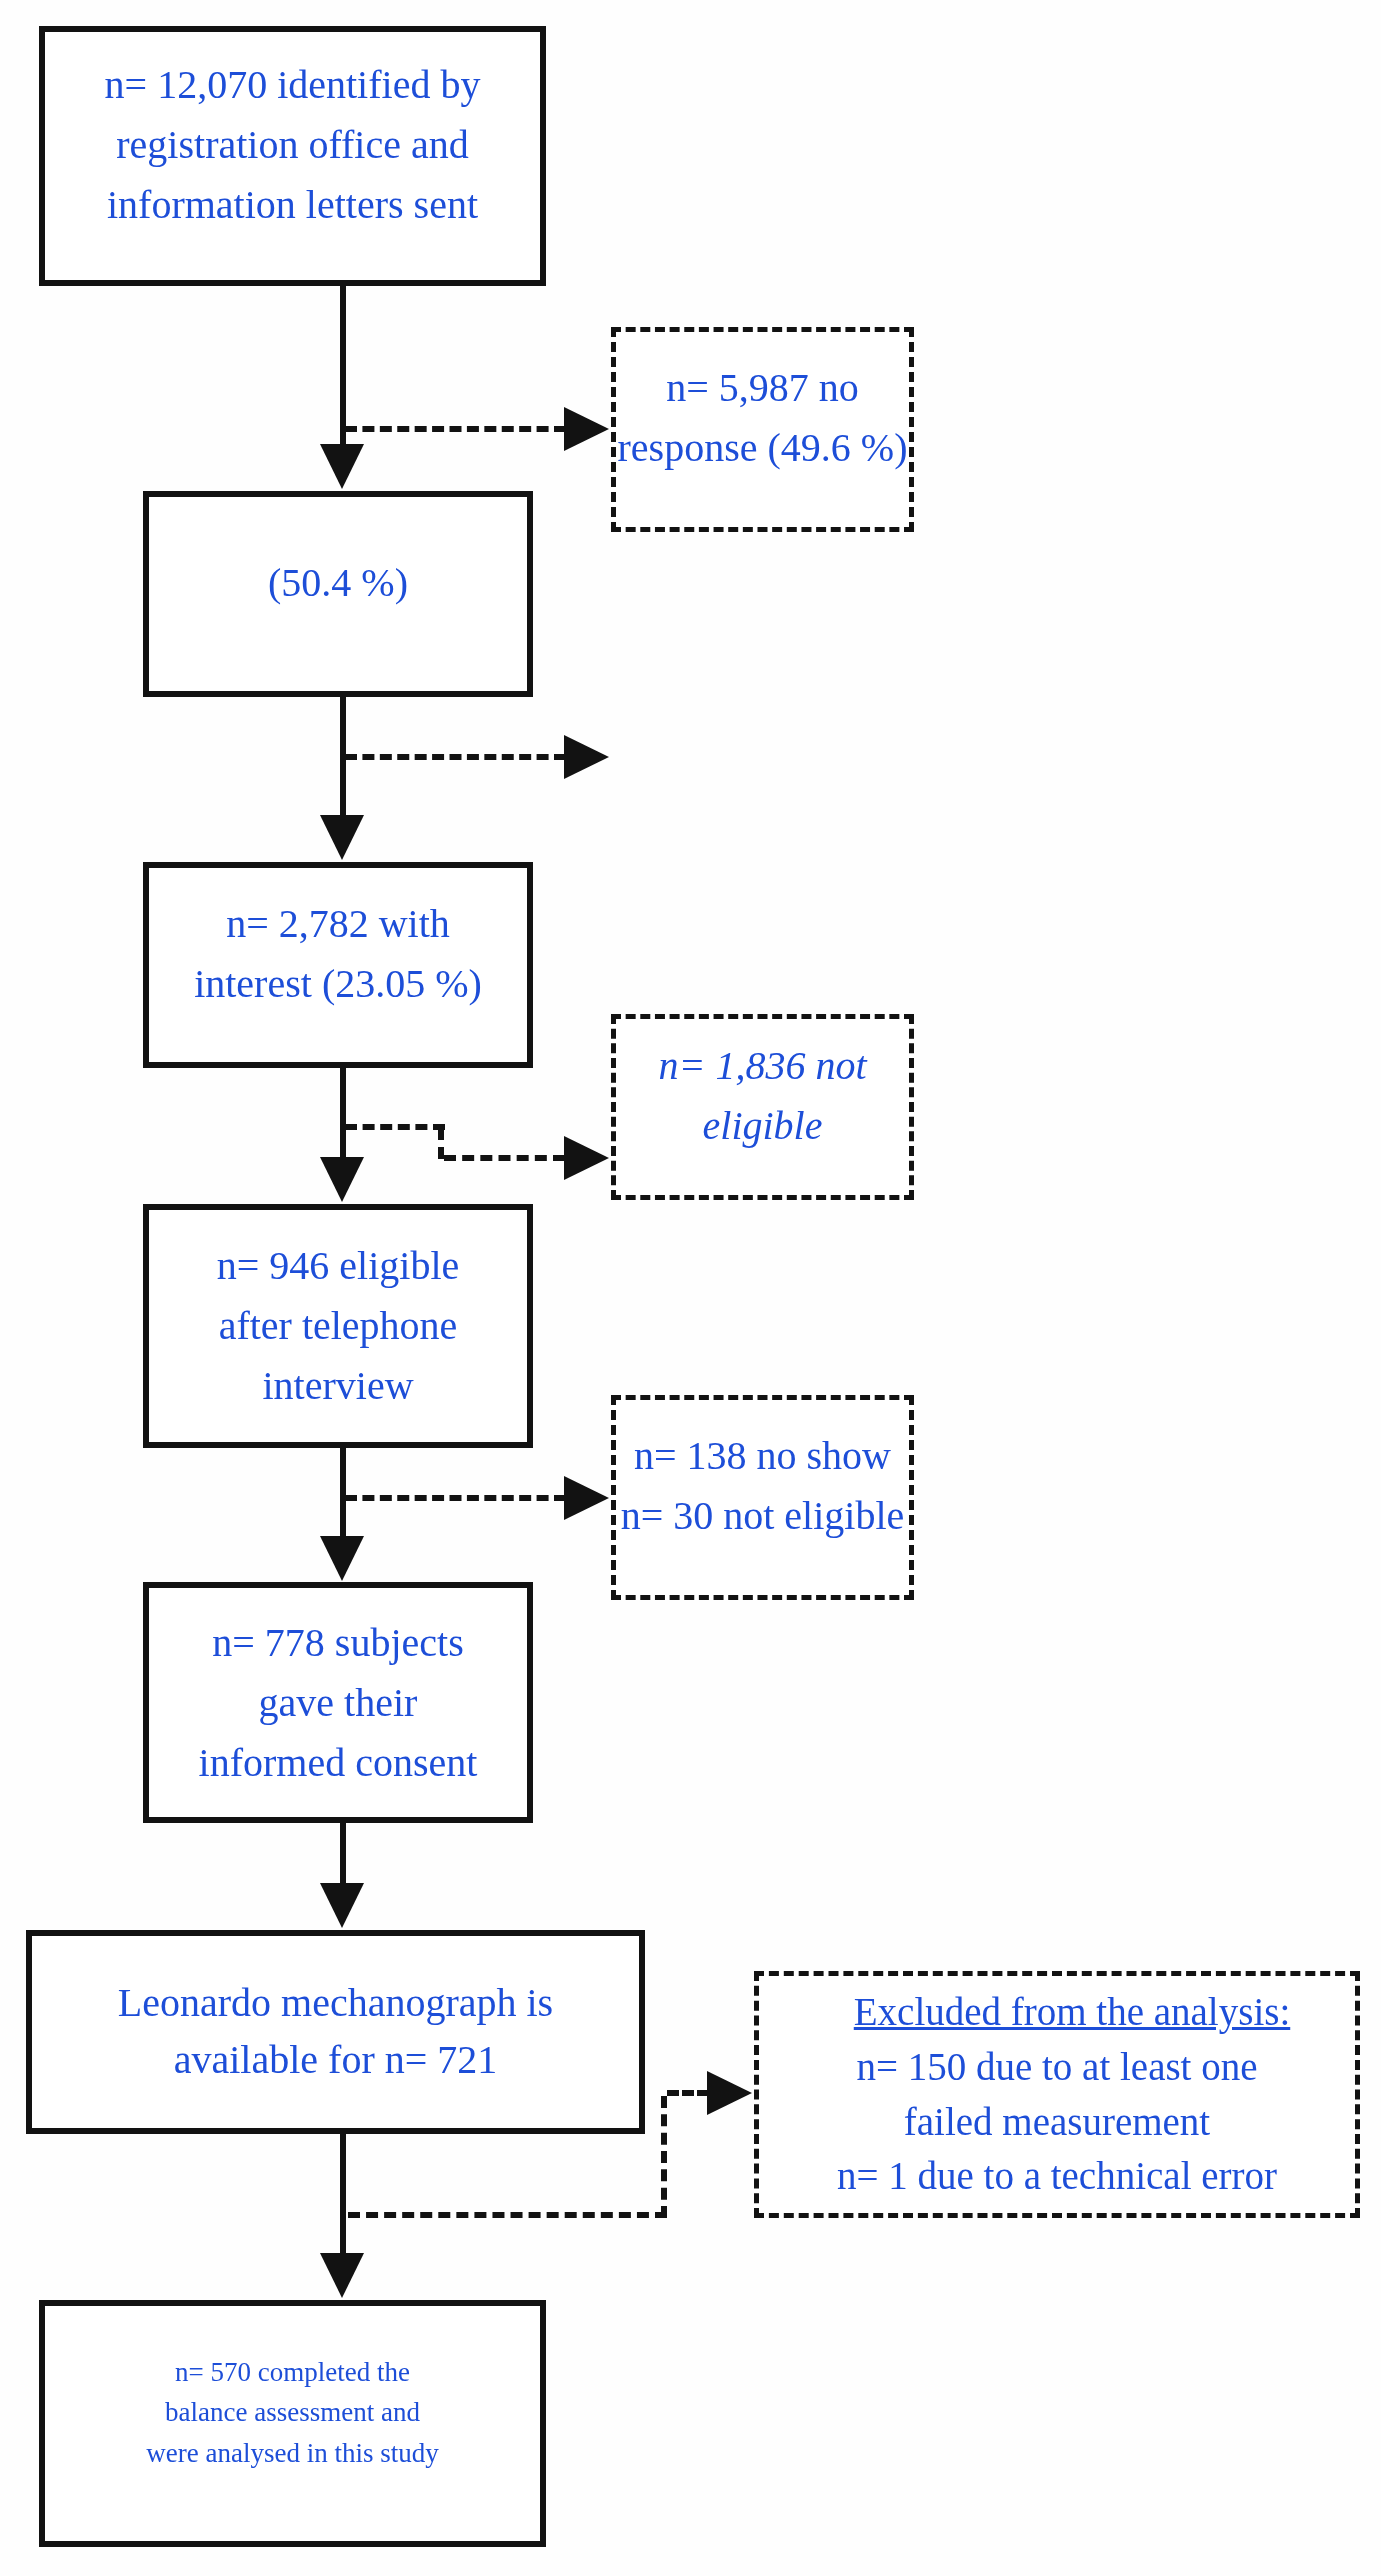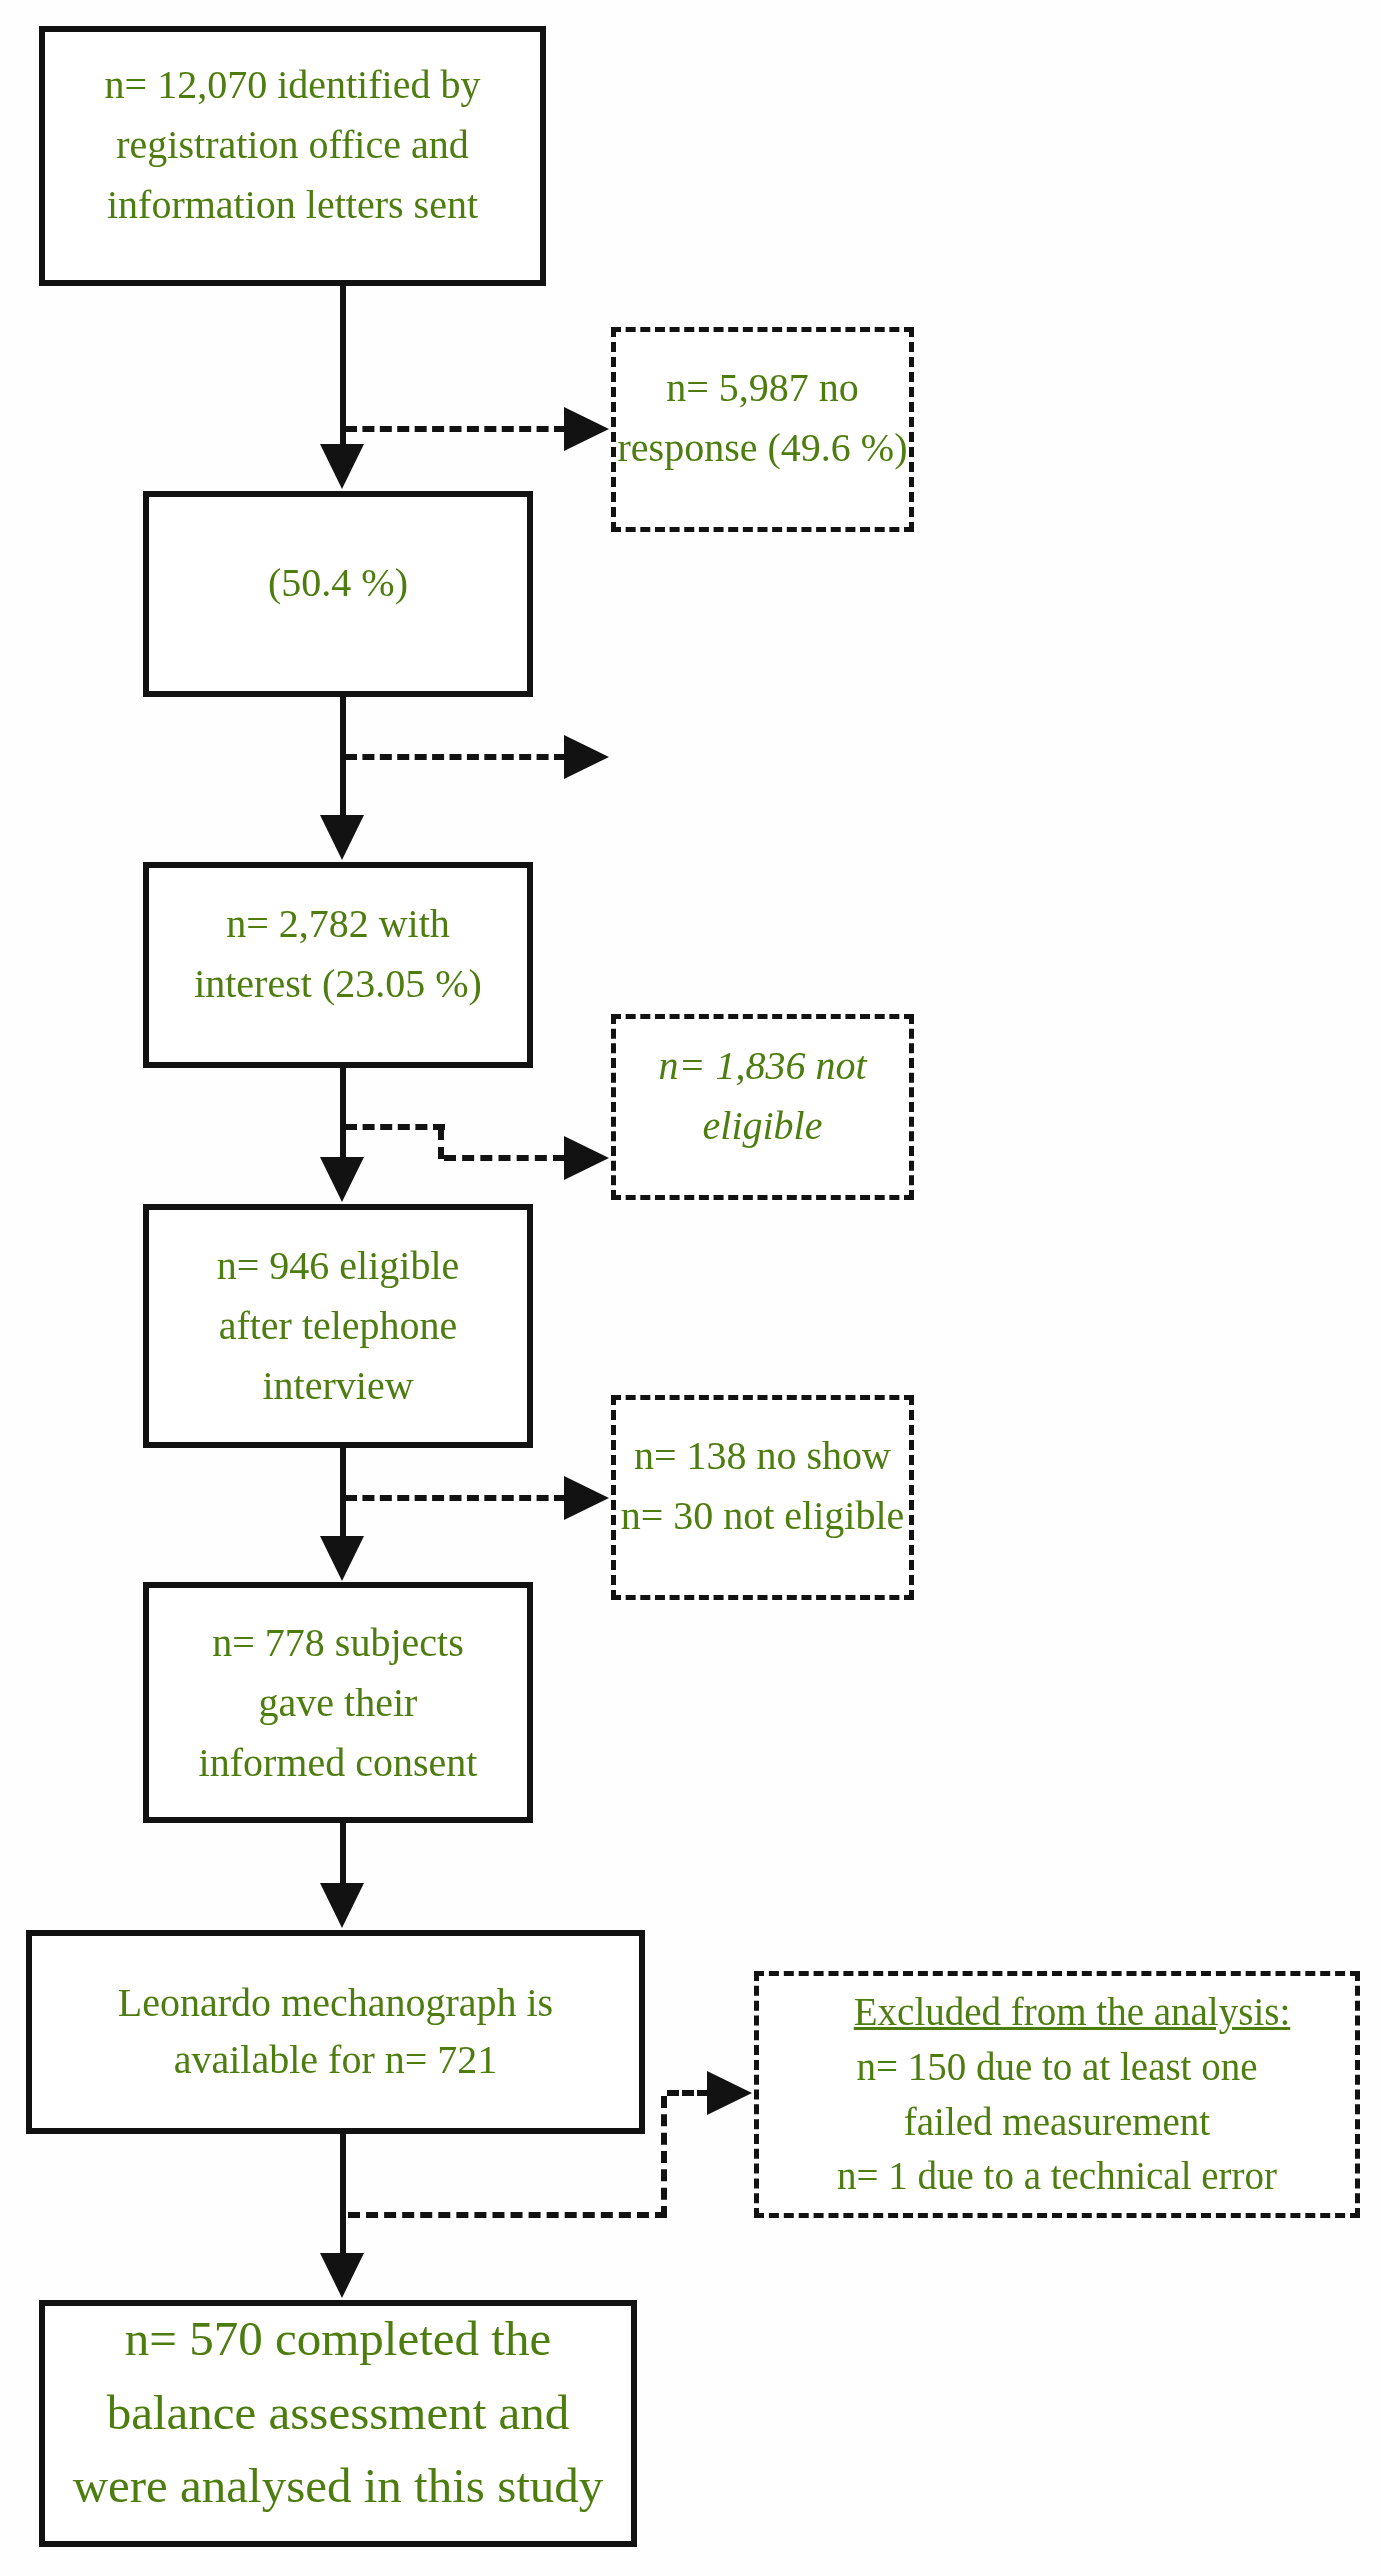--- a/index.html
+++ b/index.html
@@ -1,21 +1,21 @@
 <!DOCTYPE html>
 <html style="font-size:14px"><head>
 <meta charset="utf-8">
 <style>
   html,body{margin:0;padding:0;background:#ffffff;}
   #canvas{
     position:relative;
     width:1382px;height:2576px;
     background:#fefefe;
     font-family:"Liberation Serif","DejaVu Serif",serif;
-    color:#4d7c0f;
+    color:#1d4ed8;
   }
   .fbox{
     position:absolute;
     box-sizing:border-box;
     background:#ffffff;
     display:flex;
     flex-direction:column;
     align-items:center;
     justify-content:center;
     text-align:center;
@@ -73,21 +73,21 @@
     <span class="line">n= 778 subjects</span>
     <span class="line">gave their</span>
     <span class="line">informed consent</span>
   </div>
 
   <div class="fbox solid" style="left:26px;top:1930px;width:619px;height:204px;line-height:1.42;">
     <span class="line">Leonardo mechanograph is</span>
     <span class="line">available for n= 721</span>
   </div>
 
-  <div class="fbox solid pb" style="left:39px;top:2300px;width:598px;height:247px;font-size:49px;">
+  <div class="fbox solid pb" style="left:39px;top:2300px;width:507px;height:247px;font-size:27px;">
     <span class="line">n= 570 completed the</span>
     <span class="line">balance assessment and</span>
     <span class="line">were analysed in this study</span>
   </div>
 
   <div class="fbox dashed pb" style="left:611px;top:327px;width:303px;height:205px;">
     <span class="line">n= 5,987 no</span>
     <span class="line">response (49.6 %)</span>
   </div>
 

